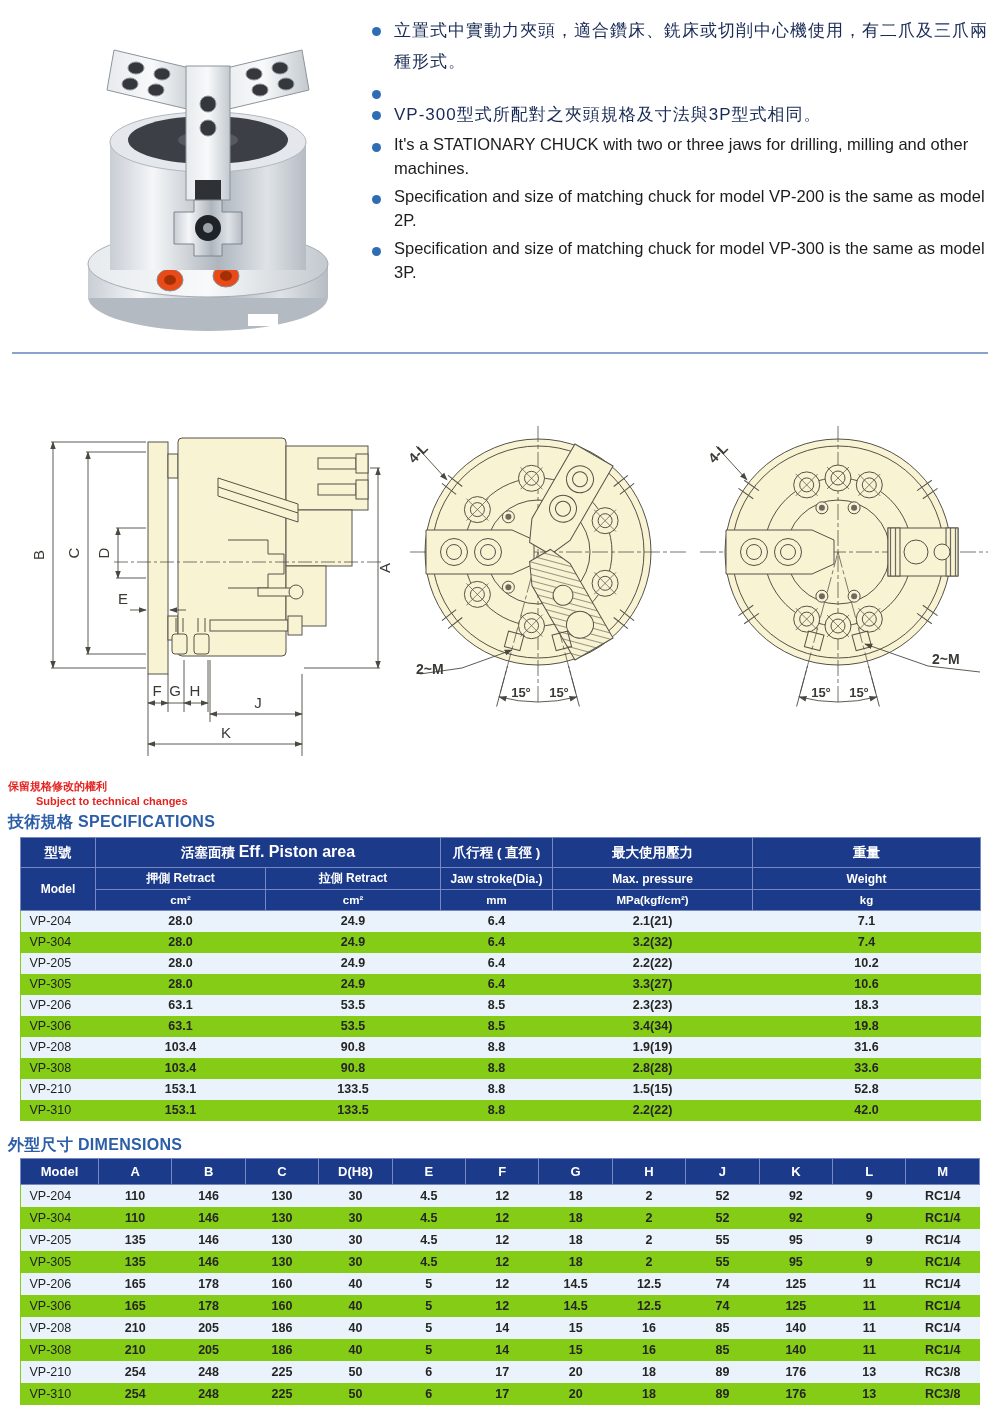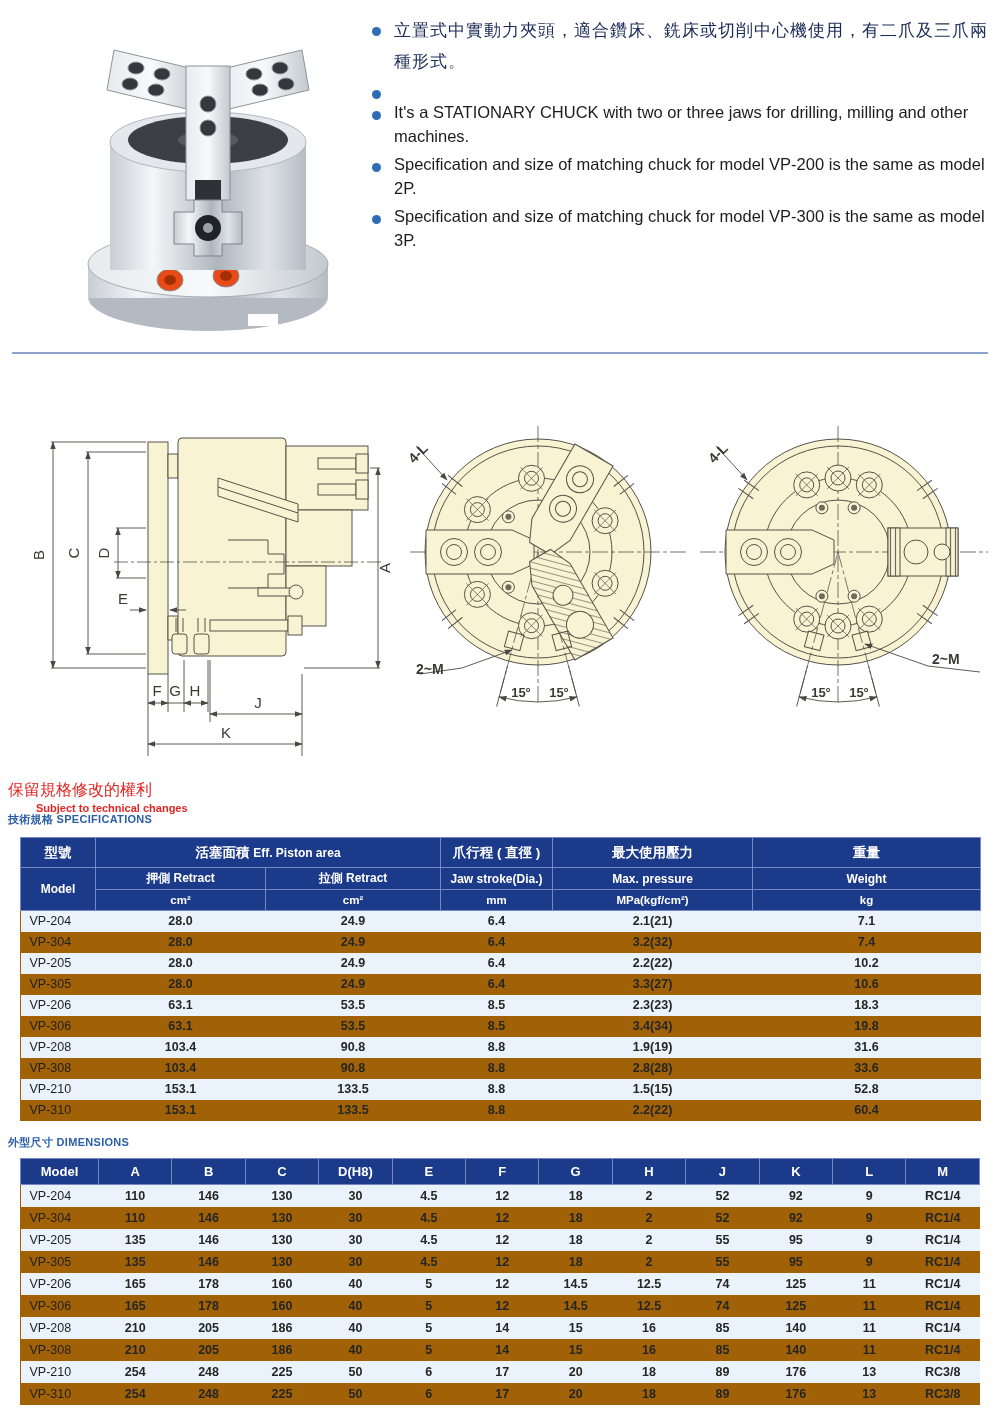--- a/index.html
+++ b/index.html
@@ -23,33 +23,33 @@
   .dw.sec { left:22px; top:420px; width:372px; height:350px; }
   .dw.f3  { left:400px; top:424px; width:300px; height:300px; }
   .dw.f2  { left:690px; top:424px; width:310px; height:300px; }
   .dw text { font-family:"Liberation Sans",sans-serif; fill:#3a3a35; }
   .dimlbl { font-size:15px; }
   .callout { font-size:14px; font-weight:bold; }
   .anglbl { font-size:13px; font-weight:bold; }
 
   
   .notice { position:absolute; left:8px; top:779px; line-height:1.35; }
-  .notice .zh { font-size:16px; font-weight:normal; color:#e52421; display:block; }
+  .notice .zh { font-size:11px; font-weight:bold; color:#e52421; display:block; }
   .notice .en { font-size:11px; font-weight:bold; color:#e52421; display:block;margin-left:28px; }
-  .sec-title { position:absolute; left:8px; font-size:11px; font-weight:bold; color:#2b5ea7; letter-spacing:0.3px; }
+  .sec-title { position:absolute; left:8px; font-size:16px; font-weight:bold; color:#2b5ea7; letter-spacing:0.3px; }
   .sec-title.spec { top:812px; }
   .sec-title.dims { top:1135px; }
 
   
-  table { border-collapse:collapse; table-layout:fixed; position:absolute; left:20px; width:960px; background:#a16207; }
+  table { border-collapse:collapse; table-layout:fixed; position:absolute; left:20px; width:960px; background:#84cc16; }
   .spec-table { top:837px; font-size:12.5px; }
   .dim-table  { top:1158px; font-size:12.5px; }
   thead th { background:#1c3a8a; color:#fff; font-weight:600; border:1px solid #7787c2; text-align:center; vertical-align:middle; }
   .spec-table thead tr.h1 th { height:30px; font-size:13.5px; }
-  .spec-table thead tr.h1 th .en { font-size:12px; }
+  .spec-table thead tr.h1 th .en { font-size:16px; }
   .spec-table thead tr.h2 th { height:22px; font-size:12px; }
   .spec-table thead tr.h3 th { height:21px; font-size:11.5px; font-weight:bold; }
   .dim-table thead th { height:26px; font-size:13px; }
   tbody td { text-align:center; color:#252525; font-weight:600; }
   .spec-table tbody td { height:21px; }
   .dim-table tbody td { height:22px; }
   tbody tr:nth-child(odd) { background:#eaf3fb; }
   tbody td:first-child { text-align:left; padding-left:9px; font-weight:normal; color:#1f1f1f; }
 </style>
 </head>
@@ -111,20 +111,24 @@
     </g>
   </svg>
 
   <ul class="bullets">
     <li class="zh">
         <span class="dot"></span>
         <p>立置式中實動力夾頭，適合鑽床、銑床或切削中心機使用，有二爪及三爪兩種形式。</p>
       </li>
     <li class="zh">
         <span class="dot"></span>
+      </li>
+    <li class="zh">
+        <span class="dot"></span>
+        <p>VP-300型式所配對之夾頭規格及寸法與3P型式相同。</p>
       </li>
     <li class="en">
         <span class="dot"></span>
         <p>It's a STATIONARY CHUCK with two or three jaws for drilling, milling and other machines.</p>
       </li>
     <li class="en">
         <span class="dot"></span>
         <p>Specification and size of matching chuck for model VP-200 is the same as model 2P.</p>
       </li>
     <li class="en">
@@ -468,21 +472,21 @@
           <td>8.8</td>
           <td>1.5(15)</td>
           <td>52.8</td>
         </tr>
         <tr>
           <td>VP-310</td>
           <td>153.1</td>
           <td>133.5</td>
           <td>8.8</td>
           <td>2.2(22)</td>
-          <td>60.4</td>
+          <td>42.0</td>
         </tr>
       </tbody>
   </table>
 
   <h2 class="sec-title dims">
     <span>外型尺寸</span>
     <span>DIMENSIONS</span>
   </h2>
   <table class="dim-table">
     <colgroup>

